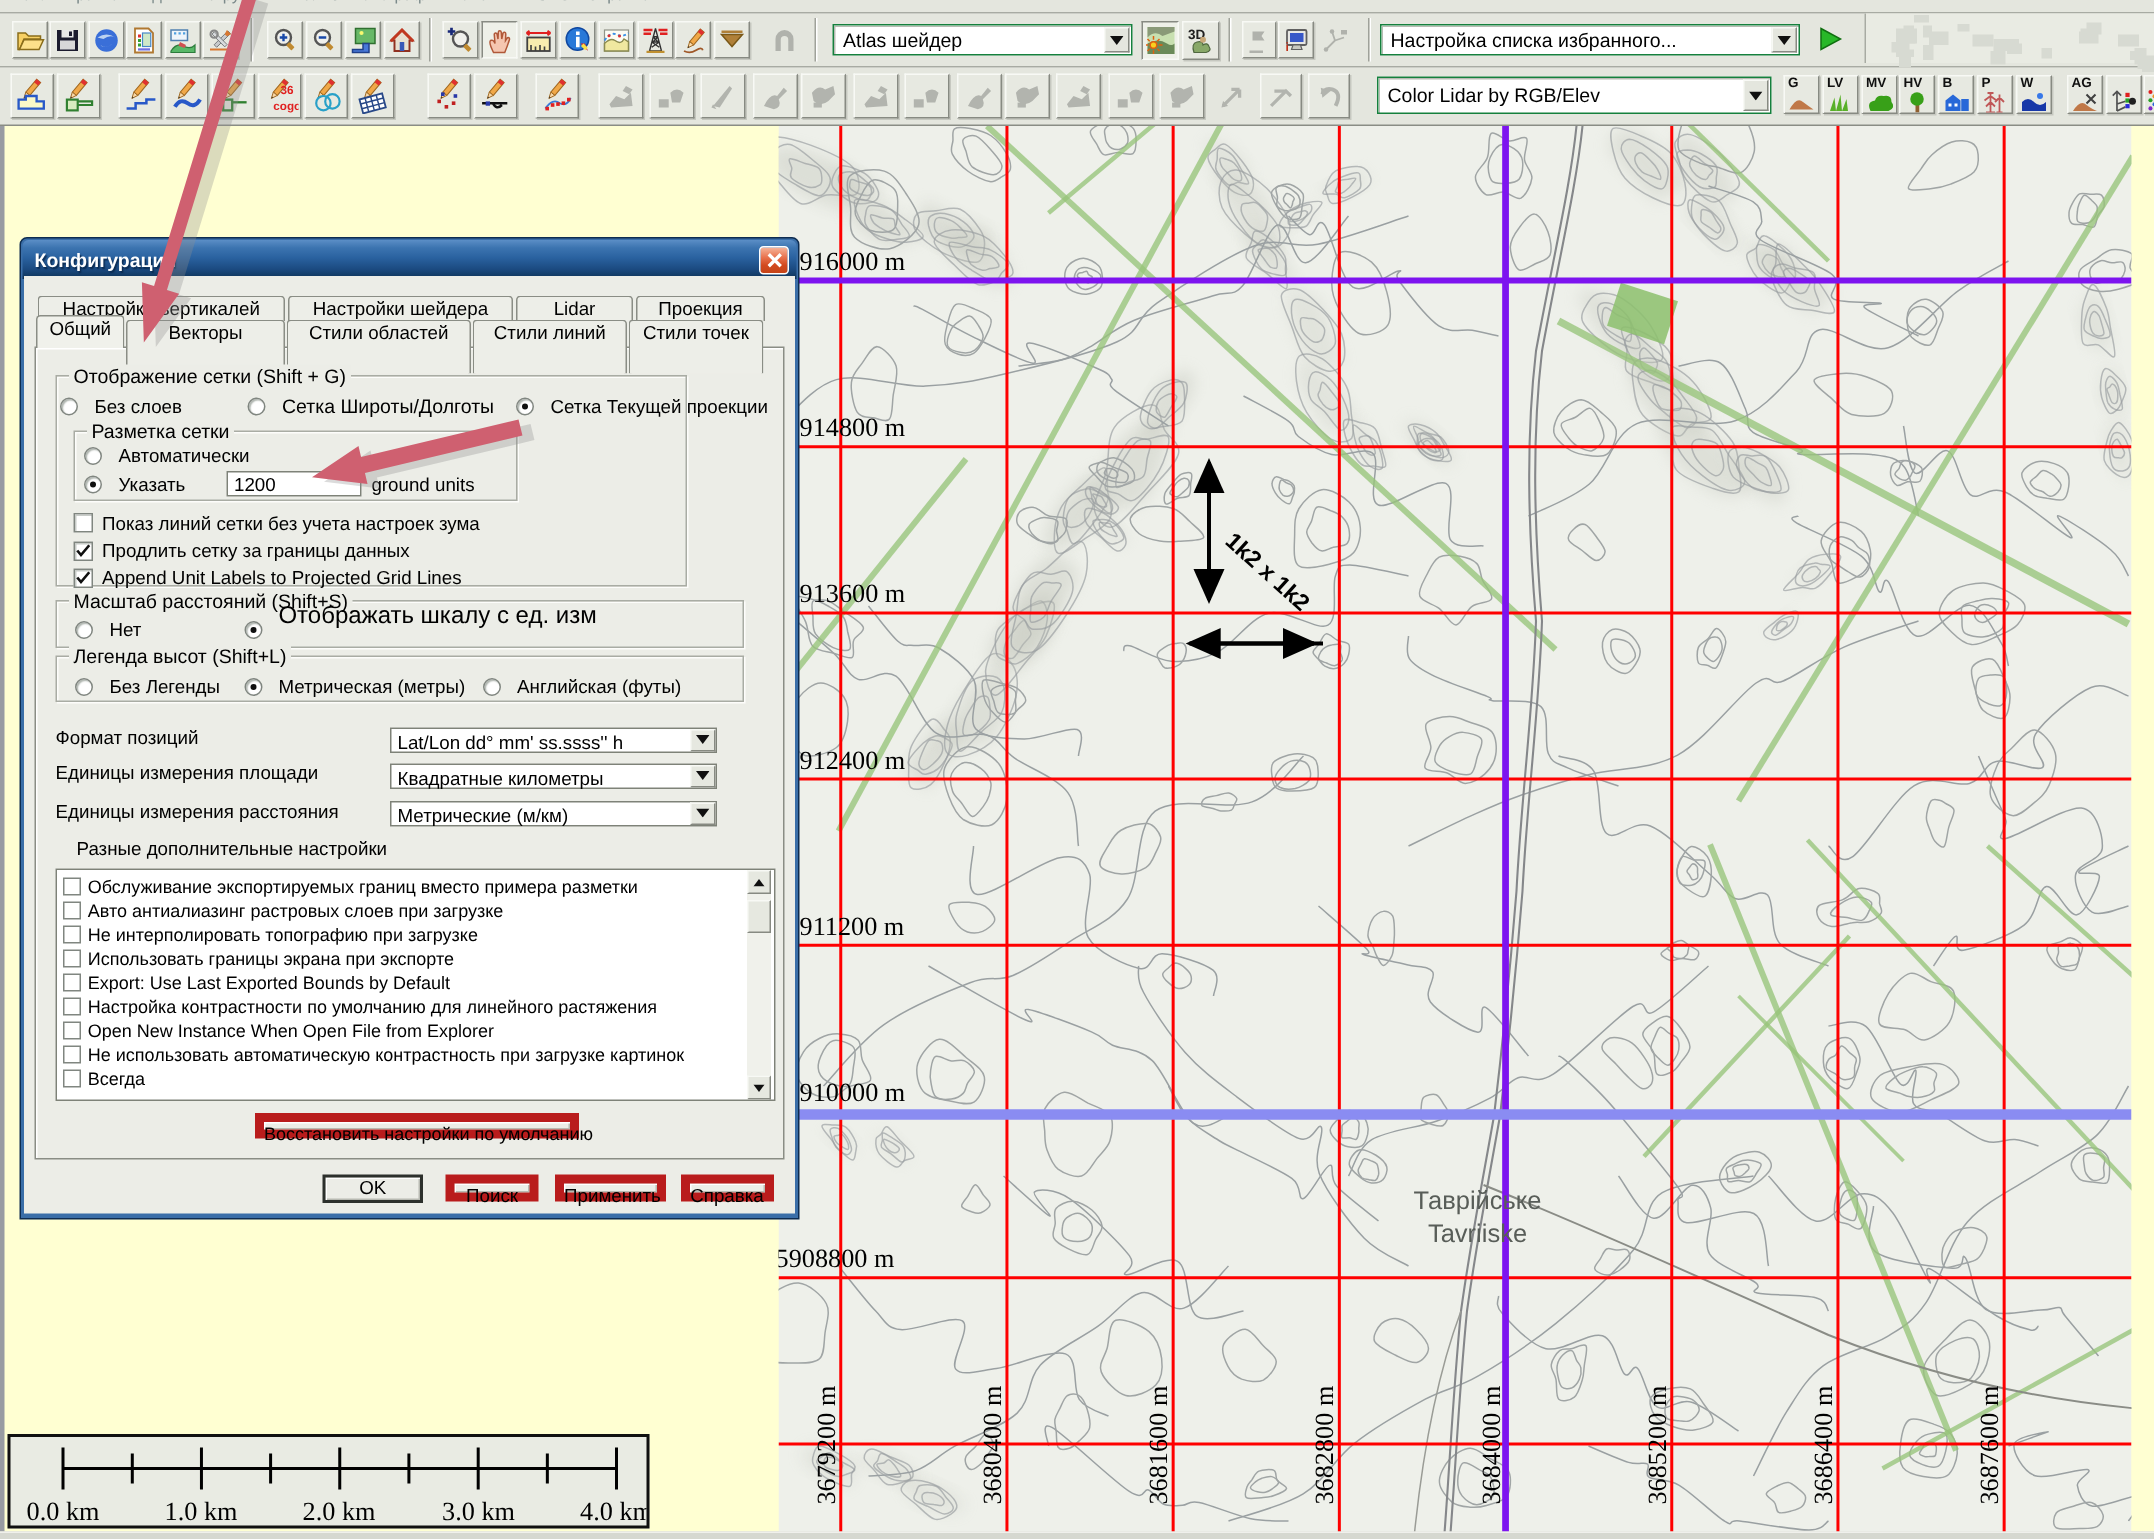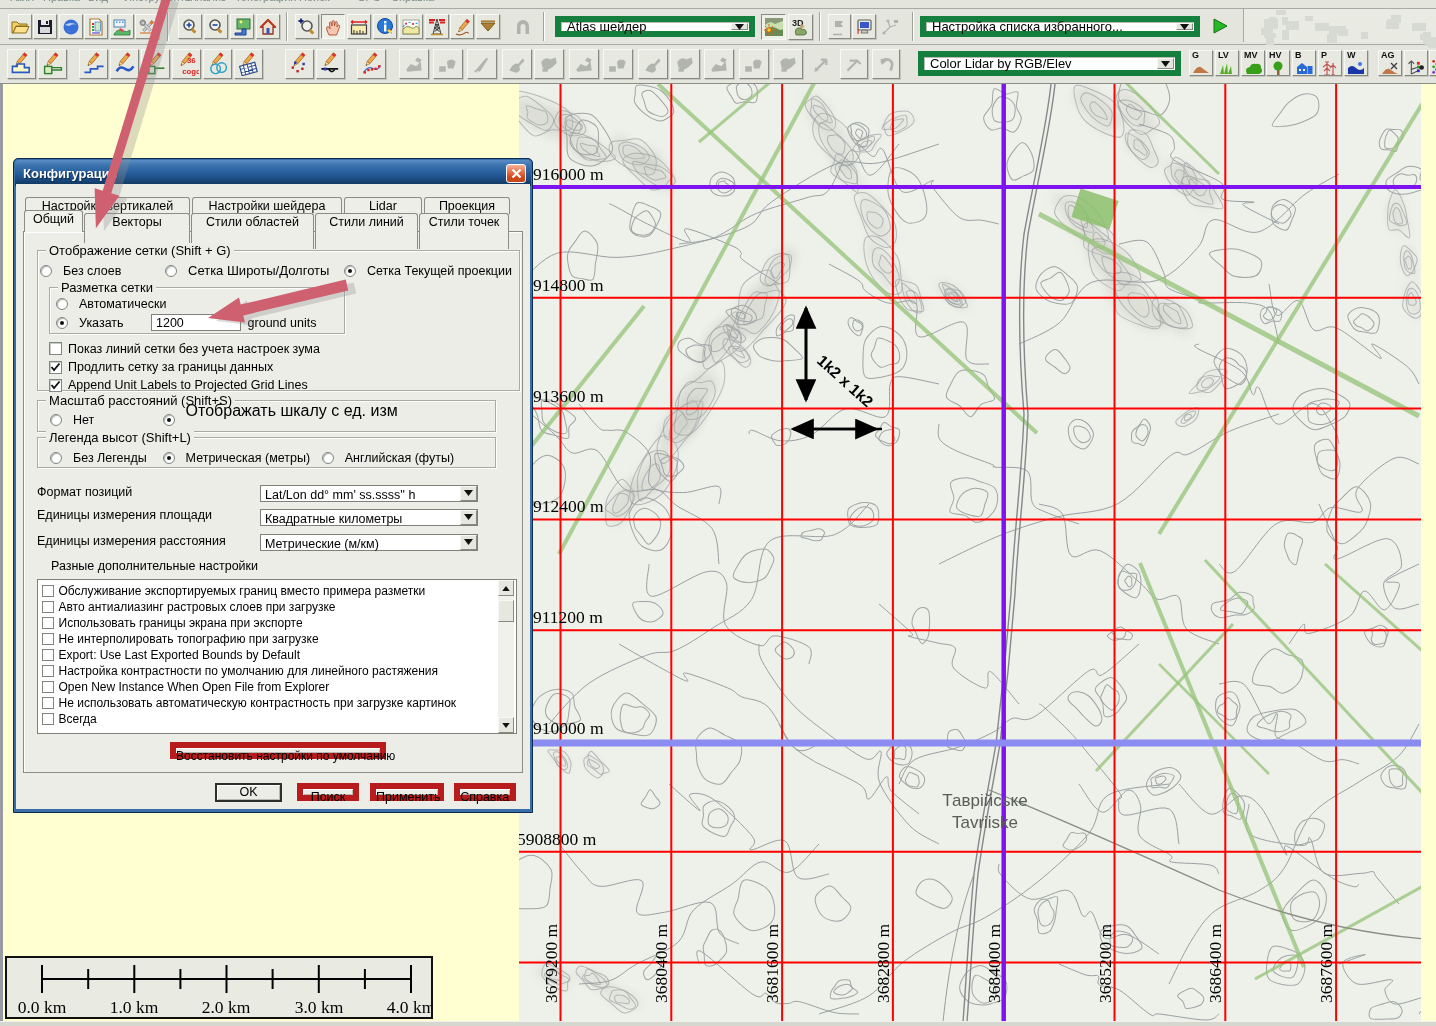--- a/index.html
+++ b/index.html
@@ -5,21 +5,21 @@
 #page{position:relative;width:1436px;height:1026px}
 #toolbar{position:absolute;left:0;top:0;width:1436px;height:84px;background:#e4e6de;border-bottom:1px solid #8a8d85}
 #menusliver{position:absolute;left:0;top:-9px;height:17px;width:900px;color:#7b8a8a;font-size:11px;white-space:nowrap}
 #menusliver span{position:absolute;top:0}
 #tr1line{position:absolute;left:0;top:8px;width:1436px;height:1px;background:#fbfbf8;border-top:1px solid #a8aba3}
 #tr2line{position:absolute;left:0;top:44px;width:1436px;height:1px;background:#fbfbf8;border-top:1px solid #a8aba3}
 .tb{position:absolute;background:#e7e9e1;border:1px solid;border-color:#f8f9f5 #878a82 #878a82 #f8f9f5;box-shadow:1px 1px 0 #c6c8c0;display:flex;align-items:center;justify-content:center}
 .tb.pressed{border-color:#878a82 #f8f9f5 #f8f9f5 #878a82;background:#eef0e8;box-shadow:none}
 .tb.flat{border-color:transparent;box-shadow:none;background:transparent}
 .tsep{position:absolute;width:1px;background:#9fa29a;box-shadow:1px 0 0 #fff}
-.tcombo{position:absolute;background:#fff;border:6px solid #15803d;box-shadow:inset 1px 1px 0 #b8bbb3;font-size:13px;display:flex;align-items:center;padding-left:6px;white-space:nowrap}
+.tcombo{position:absolute;background:#fff;border:1px solid #15803d;box-shadow:inset 1px 1px 0 #b8bbb3;font-size:13px;display:flex;align-items:center;padding-left:6px;white-space:nowrap}
 .tcombo .cb{position:absolute;right:1px;top:1px;bottom:1px;width:17px;background:#e4e6de;border:1px solid;border-color:#f8f9f5 #878a82 #878a82 #f8f9f5;display:flex;align-items:center;justify-content:center}
 .lid{flex-direction:column;padding-top:1px}
 .lid .ll{position:absolute;left:2px;top:0px;font-size:9px;font-weight:bold;color:#101010;line-height:9px}
 .lid svg{margin-top:8px}
 #mapwin{position:absolute;left:0;top:84px;width:1436px;height:937px;background:#ffffd2}
 #mapwin .lbord{position:absolute;left:0;top:0;width:3px;height:100%;background:#989ba2}
 #mapsvg{position:absolute;left:519px;top:0px}
 #botstrip{position:absolute;left:0;top:1021px;width:1436px;height:5px;background:#d6d8d0;border-top:1px solid #f0f0ec}
 #scalebox{position:absolute;left:5px;top:872px;width:428px;height:63px;background:#e9ebe3;border:2px solid #101010}
 #dlg{position:absolute;left:13px;top:158px;width:520px;height:655px;border:1px solid #0e2c50;border-radius:5px 5px 0 0;background:#3a6ea8}
@@ -1333,21 +1333,21 @@
   <span class="tab r1" style="left:9.0px;width:165px">Настройки вертикалей</span>
   <span class="tab r1" style="left:176.0px;width:150px">Настройки шейдера</span>
   <span class="tab r1" style="left:328.0px;width:78px">Lidar</span>
   <span class="tab r1" style="left:408.0px;width:86px">Проекция</span>
   <span class="tab r2 sel" style="left:8.0px;width:59px">Общий</span>
   <span class="tab r2" style="left:68.0px;width:106px">Векторы</span>
   <span class="tab r2" style="left:175.0px;width:123px">Стили областей</span>
   <span class="tab r2" style="left:299.0px;width:103px">Стили линий</span>
   <span class="tab r2" style="left:403.0px;width:90px">Стили точек</span>
   <div id="panel"></div>
-  <div class="grp" style="left:21.0px;top:66.0px;width:483px;height:141px">
+  <div class="grp" style="left:21.0px;top:66.0px;width:421px;height:141px">
           <span class="gl">Отображение сетки (Shift + G)</span>
         </div>
   <span class="radio" style="left:23.7px;top:80.6px"></span>
         <span class="dt" style="left:47.0px;top:78.6px;font-size:12.5px">Без слоев</span>
   <span class="radio" style="left:149.0px;top:80.6px"></span>
         <span class="dt" style="left:172.0px;top:78.6px;font-size:13px">Сетка Широты/Долготы</span>
   <span class="radio" style="left:328.0px;top:80.6px">
           <span class="rdot"></span>
         </span>
         <span class="dt" style="left:351.0px;top:78.6px;font-size:12.5px">Сетка Текущей проекции</span>
@@ -1428,25 +1428,25 @@
           <div class="li">
             <span class="licb"></span>
             <span>Обслуживание экспортируемых границ вместо примера разметки</span>
           </div>
           <div class="li">
             <span class="licb"></span>
             <span>Авто антиалиазинг растровых слоев при загрузке</span>
           </div>
           <div class="li">
             <span class="licb"></span>
-            <span>Использовать границы экрана при экспорте</span>
+            <span>Не интерполировать топографию при загрузке</span>
           </div>
           <div class="li">
             <span class="licb"></span>
-            <span>Не интерполировать топографию при загрузке</span>
+            <span>Использовать границы экрана при экспорте</span>
           </div>
           <div class="li">
             <span class="licb"></span>
             <span>Export: Use Last Exported Bounds by Default</span>
           </div>
           <div class="li">
             <span class="licb"></span>
             <span>Настройка контрастности по умолчанию для линейного растяжения</span>
           </div>
           <div class="li">

